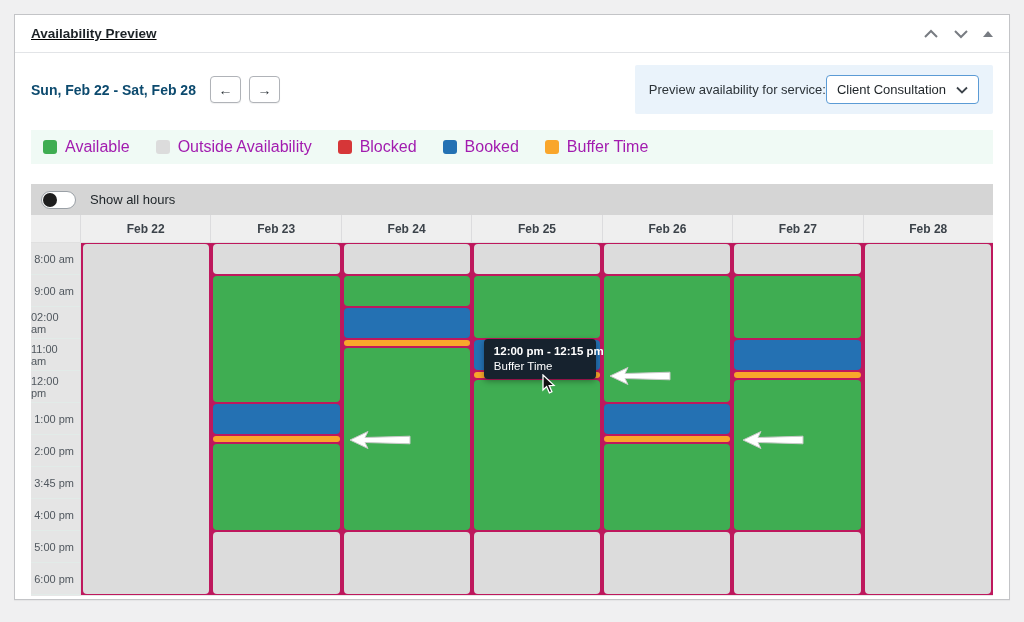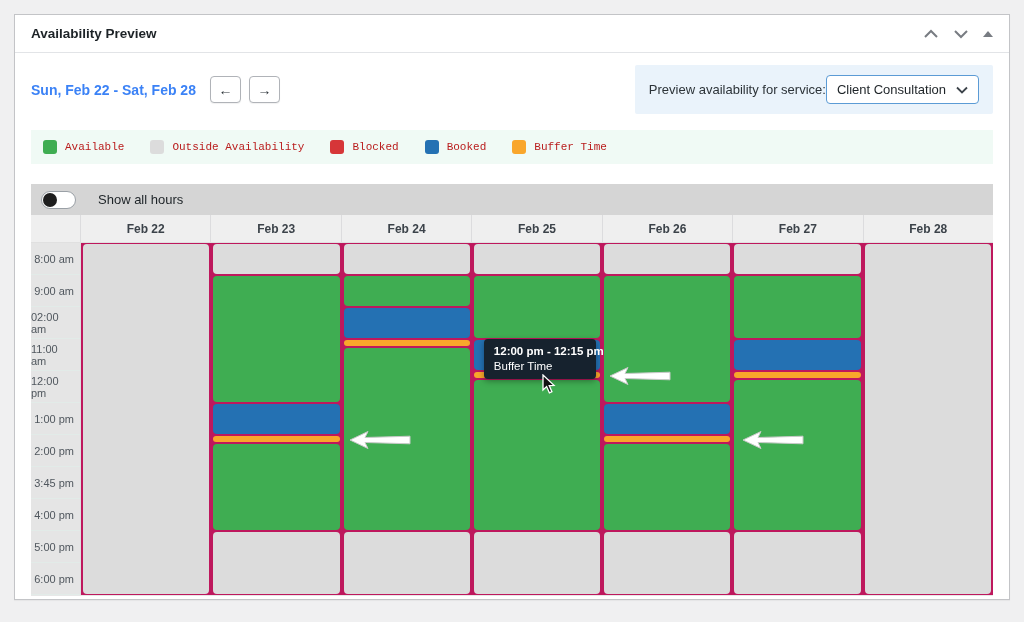--- a/index.html
+++ b/index.html
@@ -4,52 +4,52 @@
 <style>
   * { margin:0; padding:0; box-sizing:border-box; }
   html,body { width:1024px; height:622px; }
   body { background:#f0f0f1; font-family:"Liberation Sans", sans-serif; overflow:hidden; }
 
   .card { position:absolute; left:14px; top:14px; width:996px; height:586px;
           background:#fff; border:1px solid #c3c4c7; box-shadow:0 1px 1px rgba(0,0,0,.04); }
 
   
   .card-header { height:38px; display:flex; align-items:center; justify-content:space-between;
-                 padding:17px 16px; border-bottom:1px solid #e2e4e7; }
+                 padding:17px 16px; border-bottom:1px solid #e2e4e7;text-decoration:underline; }
   .card-title { font-size:13.5px; font-weight:bold; color:#1d2327; }
   .header-actions { display:flex; align-items:center; gap:14px; color:#787c82; }
   .header-actions svg { display:block; }
   .tri-up { width:0; height:0; border-left:5px solid transparent; border-right:5px solid transparent;
             border-bottom:6px solid #787c82; }
 
   .card-body { padding:12px 16px 10px 16px; }
 
   
   .toolbar { display:flex; align-items:center; justify-content:space-between; margin-bottom:16px; }
   .date-nav { display:flex; align-items:center; gap:14px; }
-  .date-range { font-size:14px; font-weight:bold; color:#3b82f6; }
+  .date-range { font-size:14px; font-weight:bold; color:#0c4a6e; }
   .nav-btns { display:flex; gap:8px; }
   .nav-btn { width:31px; height:27px; background:#fff; border:1px solid #b0b3b8; border-radius:4px;
              font-size:14px; color:#2c3338; cursor:pointer; display:flex; align-items:center; justify-content:center;
              box-shadow:0 1px 1px rgba(0,0,0,.06); }
   .service-panel { display:flex; align-items:center; background:#eaf3fb; padding:10px 14px; border-radius:2px; }
   .service-label { font-size:13px; color:#2c3338; }
   .select { display:flex; align-items:center; gap:10px; background:#fff; border:1px solid #5b9bd5;
             border-radius:4px; padding:6px 10px; font-size:13px; color:#1d2327; cursor:pointer; }
   .select svg { display:block; }
 
   
   .legend { display:flex; align-items:center; gap:26px; background:#f0faf5; height:34px;
             padding:0 12px; margin-bottom:20px; }
   .legend-item { display:flex; align-items:center; gap:8px; }
   .legend-swatch { width:14px; height:14px; border-radius:3px; }
-  .legend-label { font-size:11px; color:#b91c1c;font-family:Liberation Mono, monospace; }
-
-  
-  .hours-bar { display:flex; align-items:center; gap:22px; background:#d5d5d5; height:31px; padding:0 10px; }
+  .legend-label { font-size:16px; color:#a21caf; }
+
+  
+  .hours-bar { display:flex; align-items:center; gap:14px; background:#d5d5d5; height:31px; padding:0 10px; }
   .toggle { width:35px; height:18px; background:#fff; border:1px solid #9aa0a6; border-radius:10px;
             position:relative; cursor:pointer; }
   .toggle-knob { position:absolute; left:1px; top:1px; width:14px; height:14px; border-radius:50%; background:#1e1e1e; }
   .hours-label { font-size:13px; color:#1d2327; }
 
   
   .calendar { border-bottom:1px solid #e7e7e7; }
   .cal-header { display:flex; height:28px; background:#efefef; border-bottom:1px solid #e0e0e0; }
   .cal-head-gutter { width:50px; border-right:1px solid #dcdcde; }
   .cal-head-cell { flex:1; display:flex; align-items:center; justify-content:center;

